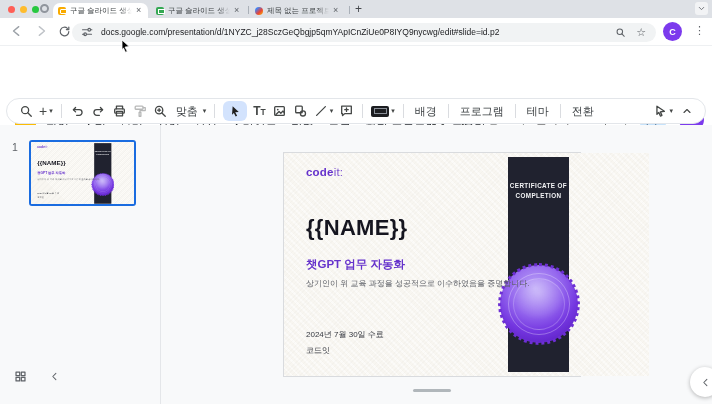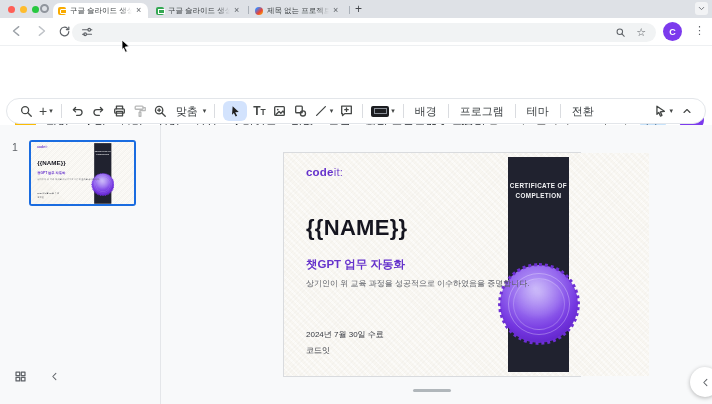--- a/index.html
+++ b/index.html
@@ -154,20 +154,21 @@
           <path d="M13.3 8A5.3 5.3 0 1 1 11.6 4.1"></path>
           <path d="M13.3 2.6v3h-3"></path>
         </svg>
     </div>
     <div class="omnibox">
       <svg class="ic" style="margin-left:9px" width="12" height="12" viewBox="0 0 16 16">
           <path d="M2 5h7M13 5h1.5M2 11h2.5M7.5 11H14"></path>
           <circle cx="11" cy="5" r="1.8"></circle>
           <circle cx="5.5" cy="11" r="1.8"></circle>
         </svg>
+      <span class="url">docs.google.com/presentation/d/1NYZC_j28SczGeQbgjp5qmYApICnZiUe0P8IYQ9nycwg/edit#slide=id.p2</span>
       <div class="omni-right">
         <svg class="ic" width="11" height="11" viewBox="0 0 16 16">
             <circle cx="7" cy="7" r="4"></circle>
             <path d="M10 10l3.5 3.5"></path>
           </svg>
         <span style="font-size:11px;color:#5f6368;line-height:1">☆</span>
       </div>
     </div>
     <span class="chrome-avatar">C</span>
     <span class="dots">⋮</span>

